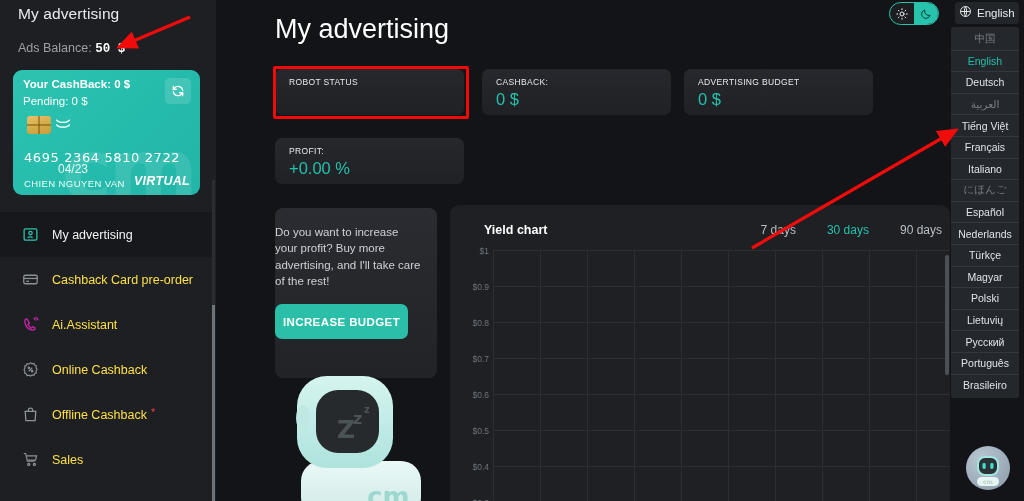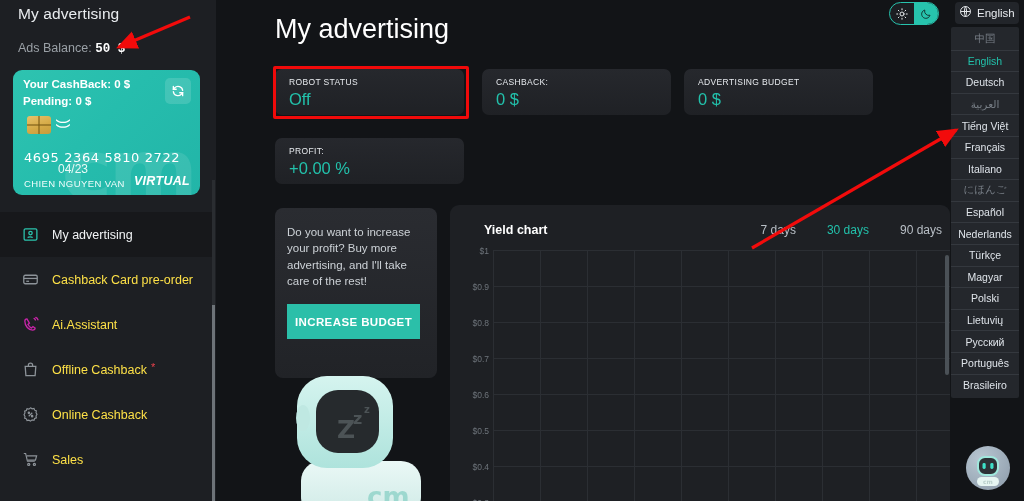--- a/index.html
+++ b/index.html
@@ -30,21 +30,21 @@
     position: absolute; left: 13px; top: 70px; width: 187px; height: 125px;
     border-radius: 9px; overflow: hidden;
     background: linear-gradient(135deg,#2ec3b0 0%,#26bdad 45%,#22b5a8 100%);
   }
   .card-watermark {
     position: absolute; right: 6px; bottom: -18px;
     font-size: 86px; font-weight: 800; color: rgba(255,255,255,.10);
     font-family: "DejaVu Sans", sans-serif; line-height: 1; letter-spacing: -4px;
   }
   .card-cb { position: absolute; left: 10px; top: 8px; font-size: 11.5px; color:#fff; font-weight: 600; }
-  .card-pd { position: absolute; left: 10px; top: 25px; font-size: 11.5px; color:#fff; font-weight: 700; }
+  .card-pd { position: absolute; left: 10px; top: 25px; font-size: 11.5px; color:#fff; font-weight: 400; }
   .card-refresh {
     position: absolute; right: 9px; top: 8px; width: 26px; height: 26px;
     border-radius: 5px; background: rgba(255,255,255,.14);
     display: flex; align-items: center; justify-content: center; cursor: pointer;
   }
   .chip {
     position: absolute; left: 14px; top: 46px; width: 24px; height: 18px; border-radius: 3px;
     background: linear-gradient(160deg,#e8c26a,#d4a945 60%,#c79c3b);
   }
   .chip::before, .chip::after {
@@ -99,25 +99,25 @@
   #card-prof  { left: 59px; top: 138px; width: 189px; }
 
   .redbox {
     position: absolute; left: 273px; top: 66px; width: 196px; height: 53px;
     border: 3px solid #f00a0a; border-radius: 2px; pointer-events: none;
   }
 
   .promo {
     position: absolute; left: 59px; top: 208px; width: 162px; height: 170px;
     border-radius: 8px; background: linear-gradient(180deg,#2a2c31 0%,#212327 100%);
-    padding: 16px 14px 0 12px;
+    padding: 16px 14px 0 0;
   }
   .promo p { font-size: 11.5px; color: #cdd2d7; line-height: 1.42; }
   .promo button {
-    margin-top: 15px; width: 133px; height: 35px; border: none; border-radius: 0;
+    margin-top: 15px; width: 133px; height: 35px; border: none; border-radius: 7px;
     background: #2bbfa9; color: #fff; font-size: 11.5px; font-weight: 700;
     letter-spacing: .4px; cursor: pointer; font-family: "Liberation Sans", sans-serif;
   }
 
   .mascot { position: absolute; left: 59px; top: 366px; width: 160px; height: 135px; }
 
   
   .chart-panel {
     position: absolute; left: 234px; top: 205px; width: 500px; height: 296px;
     border-radius: 9px 9px 0 0; background: #1e2024;
@@ -232,41 +232,41 @@
             <path d="M7 4c-2 0-3 1.5-3 3.5C4 14 9.5 20 15 20c2 0 3.5-1 3.5-3l-3-2-2 2c-2-1-4-3-5-5l2-2z"></path>
             <path d="M17 3.5c.9.4 1.6 1.2 1.9 2.1"></path>
               <path d="M19.5 2c1.4.6 2.5 1.8 3 3.3"></path>
           </svg>
         </span>
         <span class="lb">Ai.Assistant</span>
       </div>
 
       <div class="mi">
         <span class="ic">
-          <svg width="17" height="17" viewBox="0 0 24 24" fill="none" stroke="#8d9399" stroke-width="1.8">
-            <path d="M4.5 7.5h15l-1 13h-13z"></path>
-              <path d="M9 7.5V6a3 3 0 0 1 6 0v1.5"></path>
-          </svg>
-        </span>
-        <span class="lb">Offline Cashback</span>
-        <span class="dot-red">*</span>
-      </div>
-
-      <div class="mi">
-        <span class="ic">
           <svg width="17" height="17" viewBox="0 0 24 24" fill="none" stroke="#8d9399" stroke-width="1.6">
             <path d="M12 2.6 14.3 4l2.6-.5 1 2.4 2.4 1-.5 2.6 1.4 2.3-1.4 2.3.5 2.6-2.4 1-1 2.4-2.6-.5L12 21.4 9.7 20l-2.6.5-1-2.4-2.4-1 .5-2.6L2.8 12.2l1.4-2.3-.5-2.6 2.4-1 1-2.4 2.6.5z"></path>
             <path d="M9.5 14.5l5-5"></path>
               <circle cx="9.7" cy="9.7" r="1"></circle>
               <circle cx="14.3" cy="14.3" r="1"></circle>
           </svg>
         </span>
         <span class="lb">Online Cashback</span>
       </div>
 
+      <div class="mi">
+        <span class="ic">
+          <svg width="17" height="17" viewBox="0 0 24 24" fill="none" stroke="#8d9399" stroke-width="1.8">
+            <path d="M4.5 7.5h15l-1 13h-13z"></path>
+              <path d="M9 7.5V6a3 3 0 0 1 6 0v1.5"></path>
+          </svg>
+        </span>
+        <span class="lb">Offline Cashback</span>
+        <span class="dot-red">*</span>
+      </div>
+
 
       <div class="mi">
         <span class="ic">
           <svg width="17" height="17" viewBox="0 0 24 24" fill="none" stroke="#8d9399" stroke-width="1.7">
             <path d="M2.5 3.5h2.6l2.6 11h10.3"></path>
               <path d="M6.6 7h14l-1.6 6H8"></path>
             <circle cx="9.5" cy="19" r="1.5"></circle>
               <circle cx="17.5" cy="19" r="1.5"></circle>
           </svg>
         </span>
@@ -277,21 +277,20 @@
     <div class="sb-scroll">
         <i></i>
       </div>
   </div>
 
   <div class="main">
     <div class="page-title">My advertising</div>
 
     <div class="statcard" id="card-robot">
       <div class="k">ROBOT STATUS</div>
-      <div class="v">Off</div>
     </div>
     <div class="statcard" id="card-cash">
       <div class="k">CASHBACK:</div>
       <div class="v">0 $</div>
     </div>
     <div class="statcard" id="card-budg">
       <div class="k">ADVERTISING BUDGET</div>
       <div class="v">0 $</div>
     </div>
     <div class="statcard" id="card-prof">

